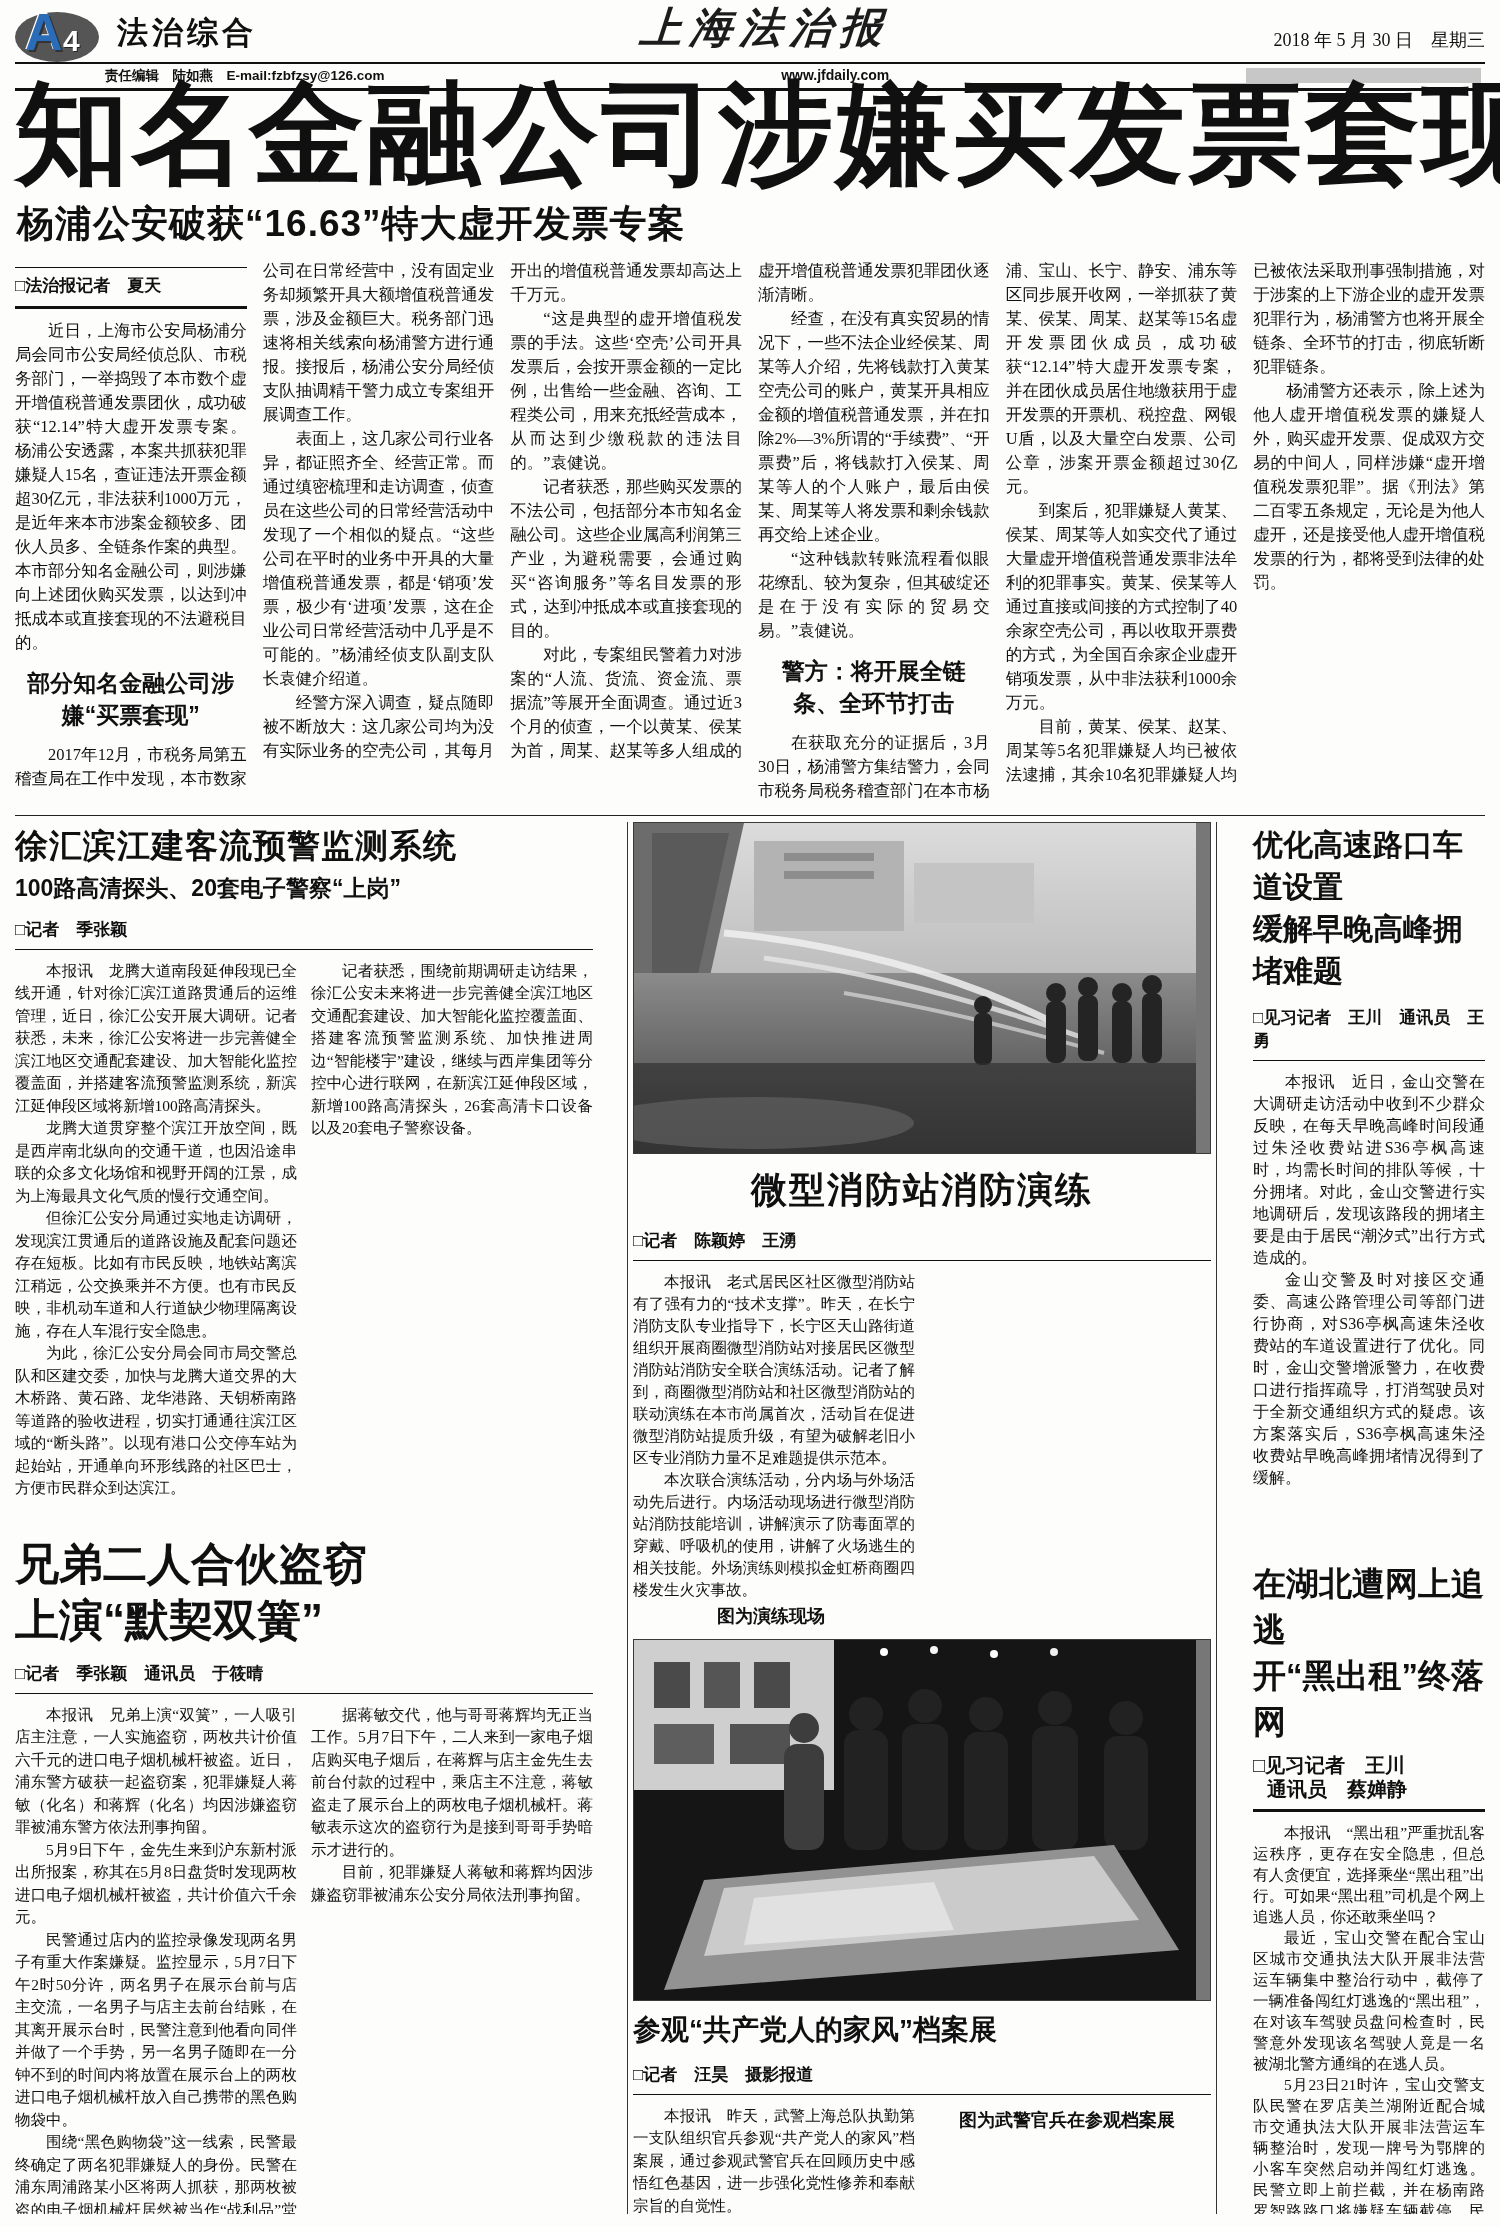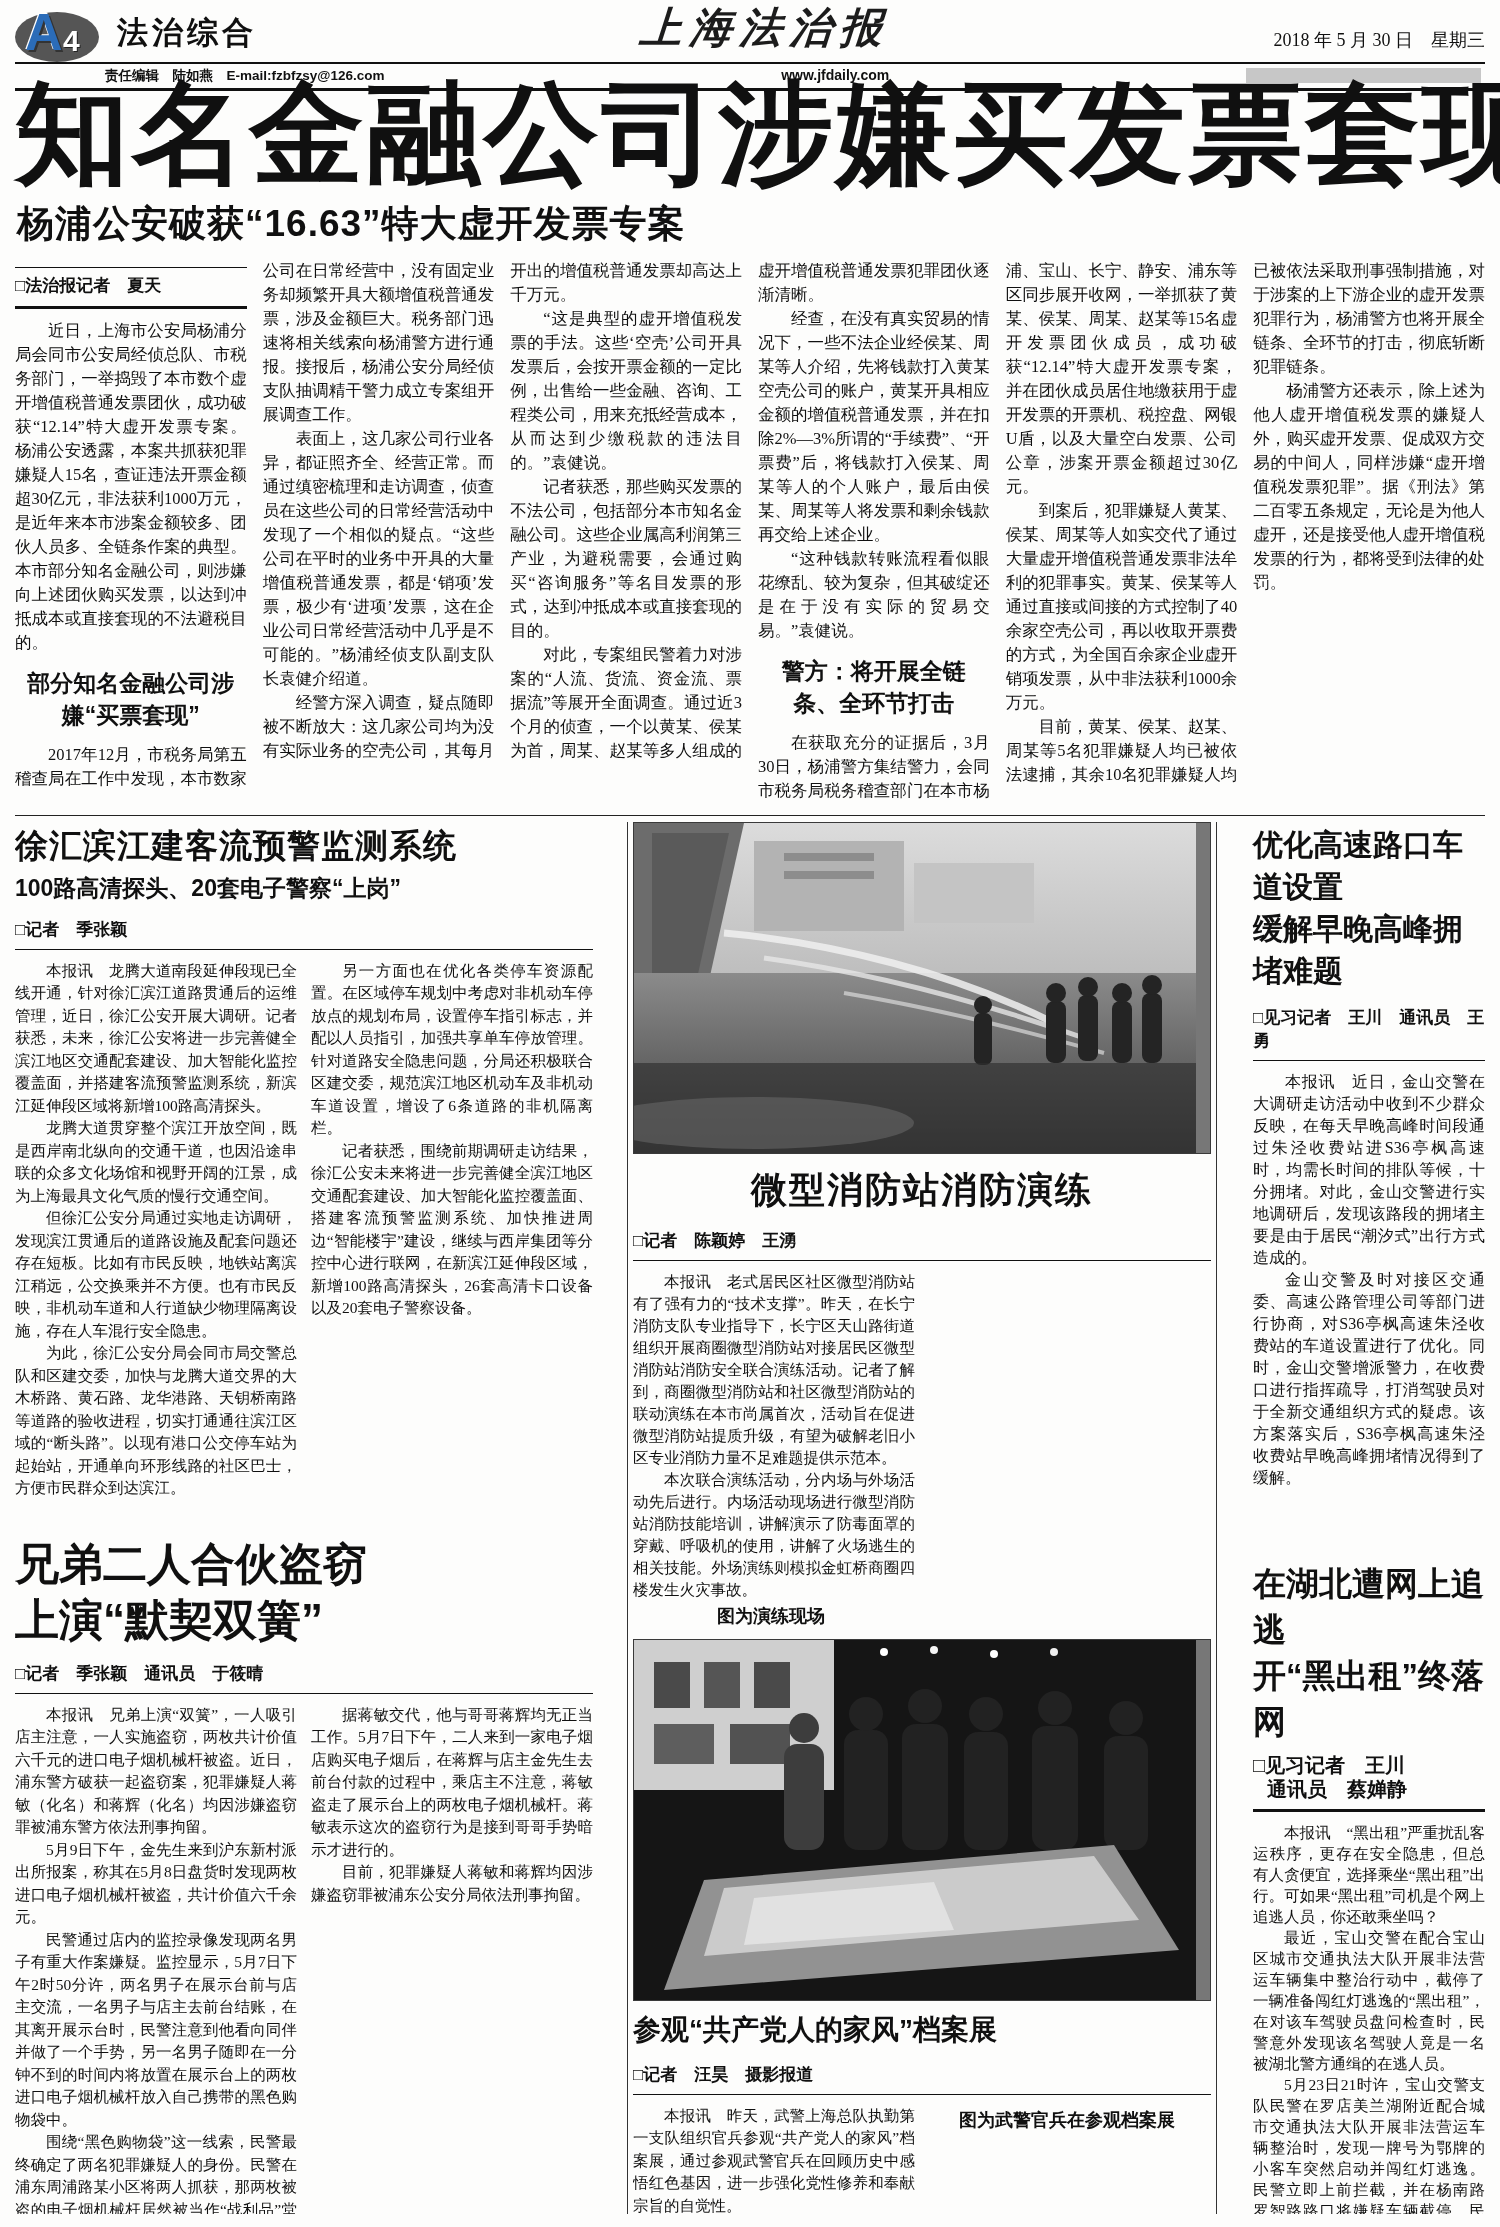--- a/index.html
+++ b/index.html
@@ -124,21 +124,20 @@
     <div class="region reg-left">
       <div>
         <div class="story-headline h-binjiang">徐汇滨江建客流预警监测系统</div>
         <div class="sub-binjiang">100路高清探头、20套电子警察“上岗”</div>
         <div class="byline thin">□记者　季张颖</div>
         <div class="col-body two-col bj-body">
             <p>本报讯　龙腾大道南段延伸段现已全线开通，针对徐汇滨江道路贯通后的运维管理，近日，徐汇公安开展大调研。记者获悉，未来，徐汇公安将进一步完善健全滨江地区交通配套建设、加大智能化监控覆盖面，并搭建客流预警监测系统，新滨江延伸段区域将新增100路高清探头。</p>
             <p>龙腾大道贯穿整个滨江开放空间，既是西岸南北纵向的交通干道，也因沿途串联的众多文化场馆和视野开阔的江景，成为上海最具文化气质的慢行交通空间。</p>
             <p>但徐汇公安分局通过实地走访调研，发现滨江贯通后的道路设施及配套问题还存在短板。比如有市民反映，地铁站离滨江稍远，公交换乘并不方便。也有市民反映，非机动车道和人行道缺少物理隔离设施，存在人车混行安全隐患。</p>
             <p>为此，徐汇公安分局会同市局交警总队和区建交委，加快与龙腾大道交界的大木桥路、黄石路、龙华港路、天钥桥南路等道路的验收进程，切实打通通往滨江区域的“断头路”。以现有港口公交停车站为起始站，开通单向环形线路的社区巴士，方便市民群众到达滨江。</p>
-            <p>另一方面也在优化各类停车资源配置。在区域停车规划中考虑对非机动车停放点的规划布局，设置停车指引标志，并配以人员指引，加强共享单车停放管理。针对道路安全隐患问题，分局还积极联合区建交委，规范滨江地区机动车及非机动车道设置，增设了6条道路的非机隔离栏。</p>
             <p>记者获悉，围绕前期调研走访结果，徐汇公安未来将进一步完善健全滨江地区交通配套建设、加大智能化监控覆盖面、搭建客流预警监测系统、加快推进周边“智能楼宇”建设，继续与西岸集团等分控中心进行联网，在新滨江延伸段区域，新增100路高清探头，26套高清卡口设备以及20套电子警察设备。</p>
           </div>
       </div>
       <div>
         <div class="story-headline h-brothers">
           <span>兄弟二人合伙盗窃</span><br>
           <span>上演“默契双簧”</span>
         </div>
         <div class="byline thin">□记者　季张颖　通讯员　于筱晴</div>
         <div class="col-body two-col br-body">

